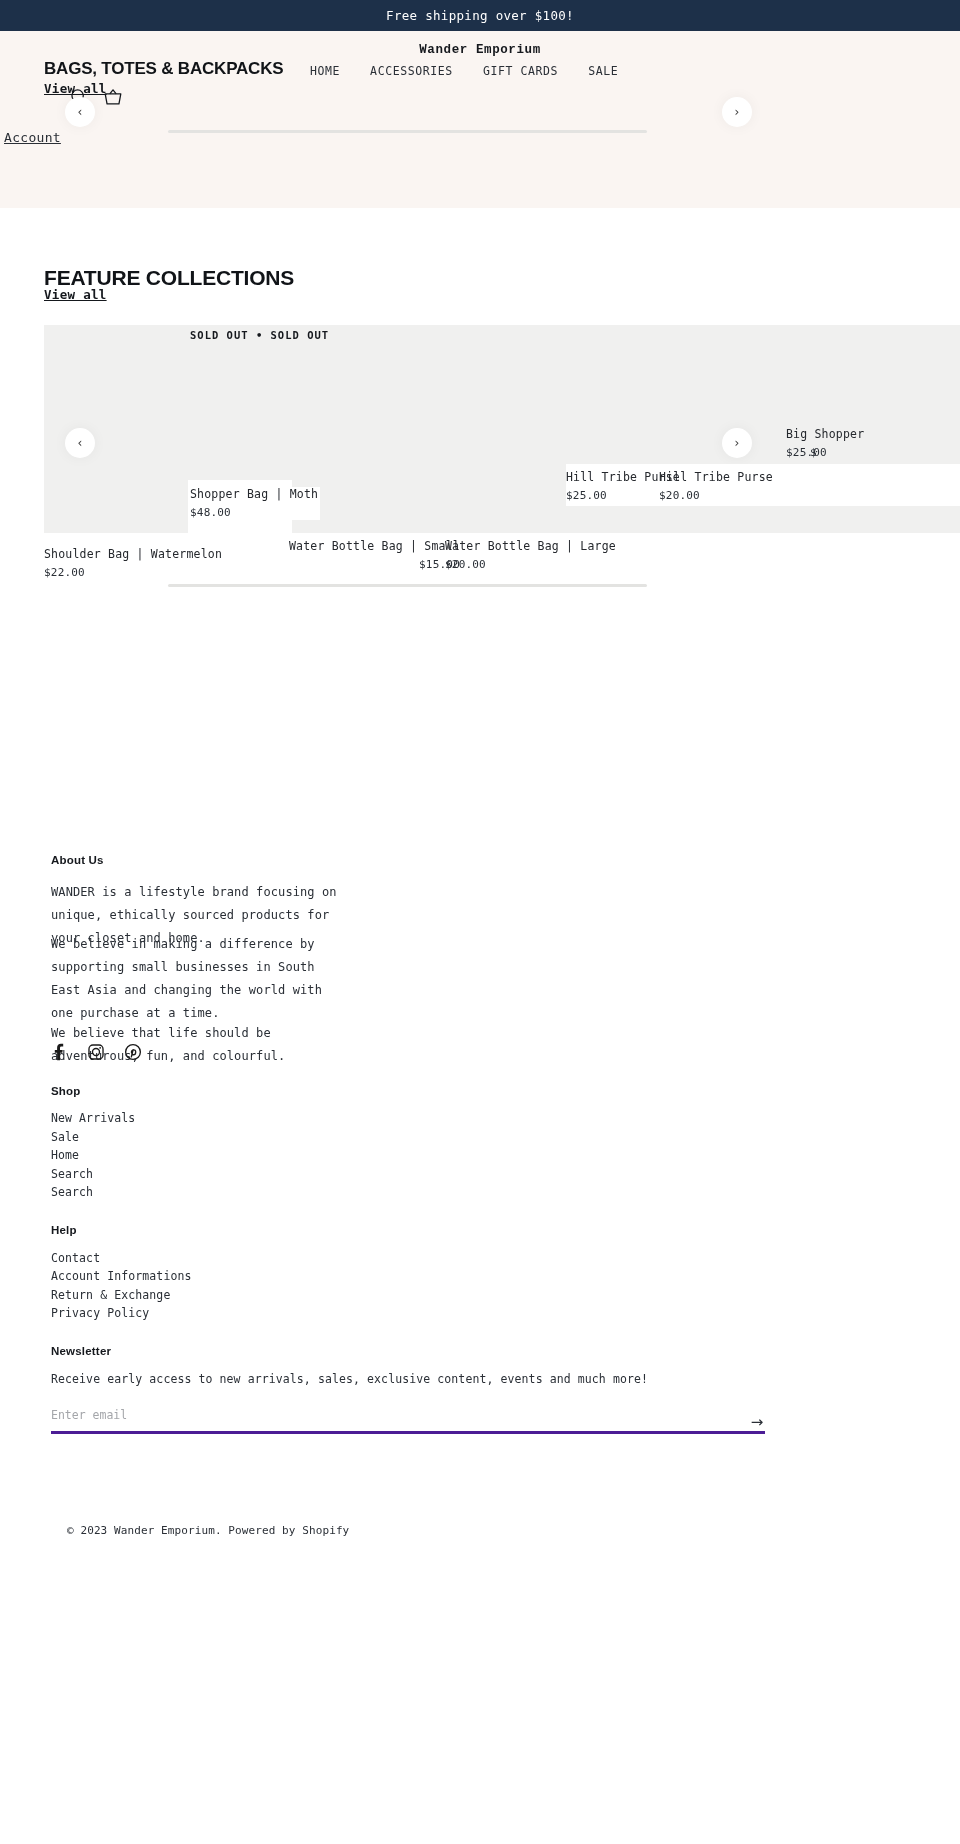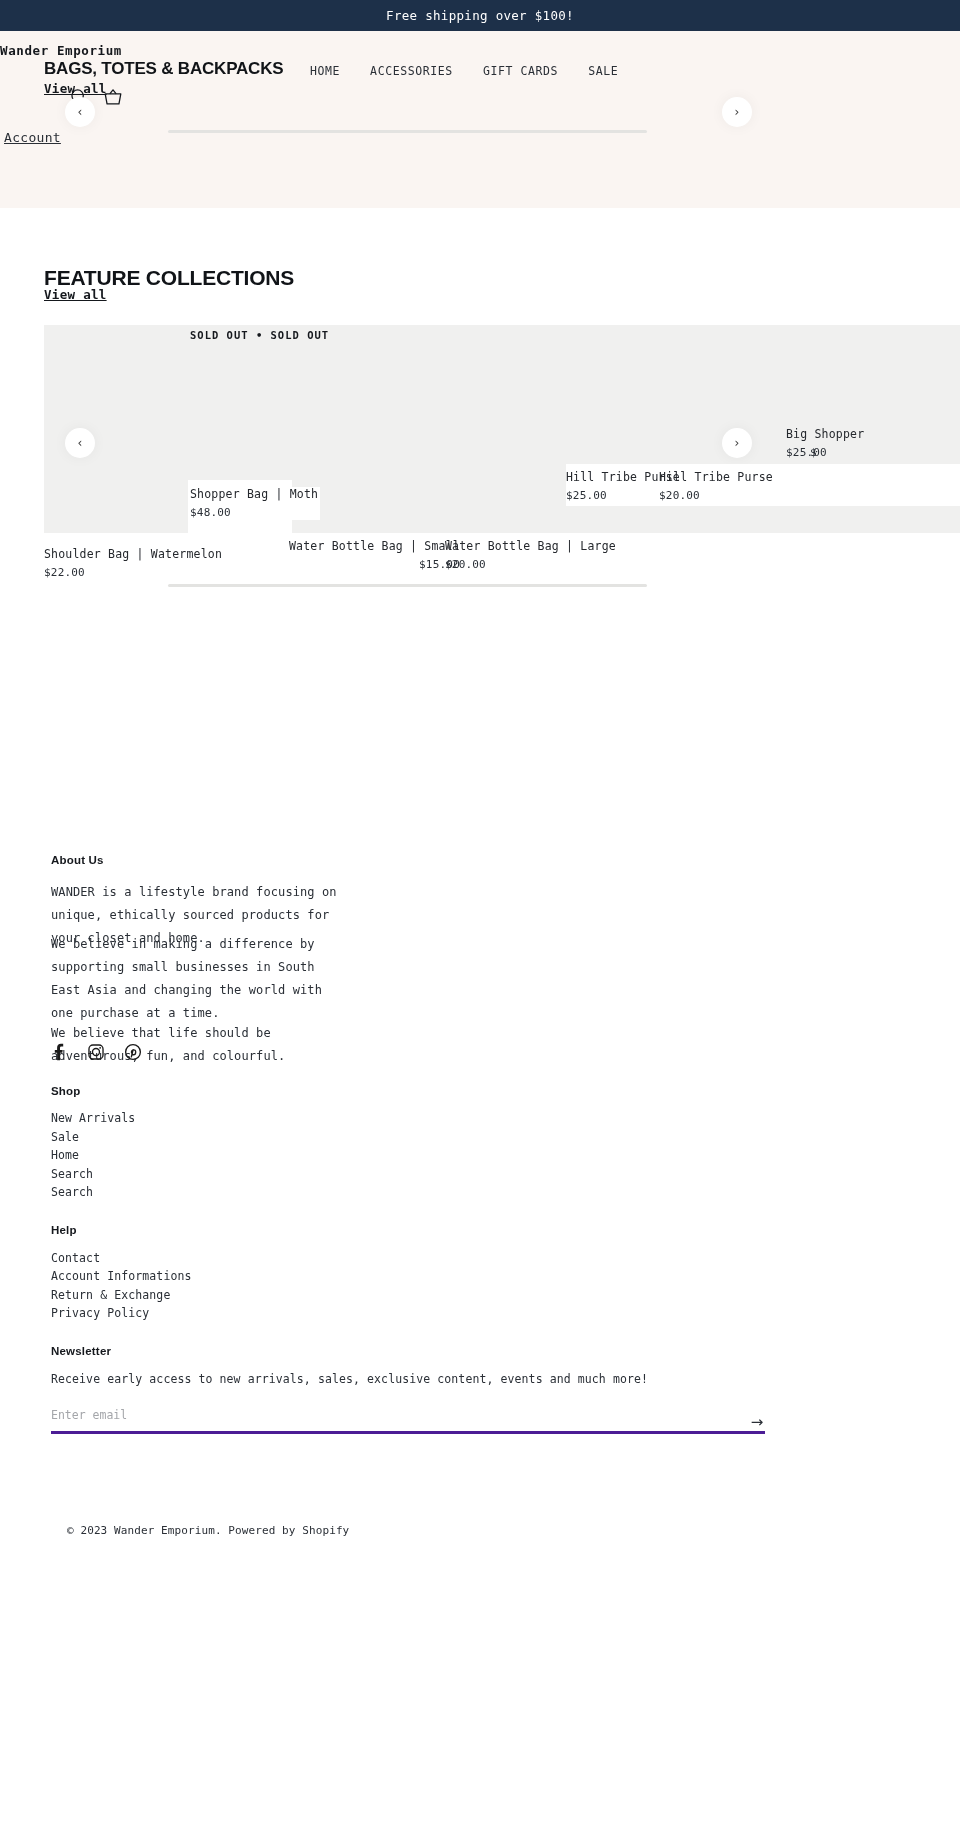--- a/index.html
+++ b/index.html
@@ -19,22 +19,22 @@
     display:flex; align-items:center; justify-content:center;
     font-size:12.5px; letter-spacing:.3px; font-weight:400;
   }
 
   
   .header-band{
     position:absolute; left:0; top:31px; width:960px; height:177px;
     background:#faf5f2;
   }
   .shop-name{
-    position:absolute; left:0; top:43px; width:960px; 
-    font-size:12.5px; font-weight:700; letter-spacing:.6px; color:#15181d;
+    position:absolute; left:0; top:43px; width:960px; text-align:center;
+    font-size:12.5px; font-weight:700; letter-spacing:.6px; color:#15181d;font-family:Liberation Mono, monospace;
   }
   .nav{
     position:absolute; left:310px; top:64px;
     display:flex; gap:0; font-size:11.5px; letter-spacing:.6px; color:#2a2f36;
   }
   .nav a{ color:inherit; text-decoration:none; display:block; }
   .nav .nav-item{ margin-right:30px; white-space:nowrap; }
   .nav .nav-item:last-child{ margin-right:0; }
 
   .acct{

